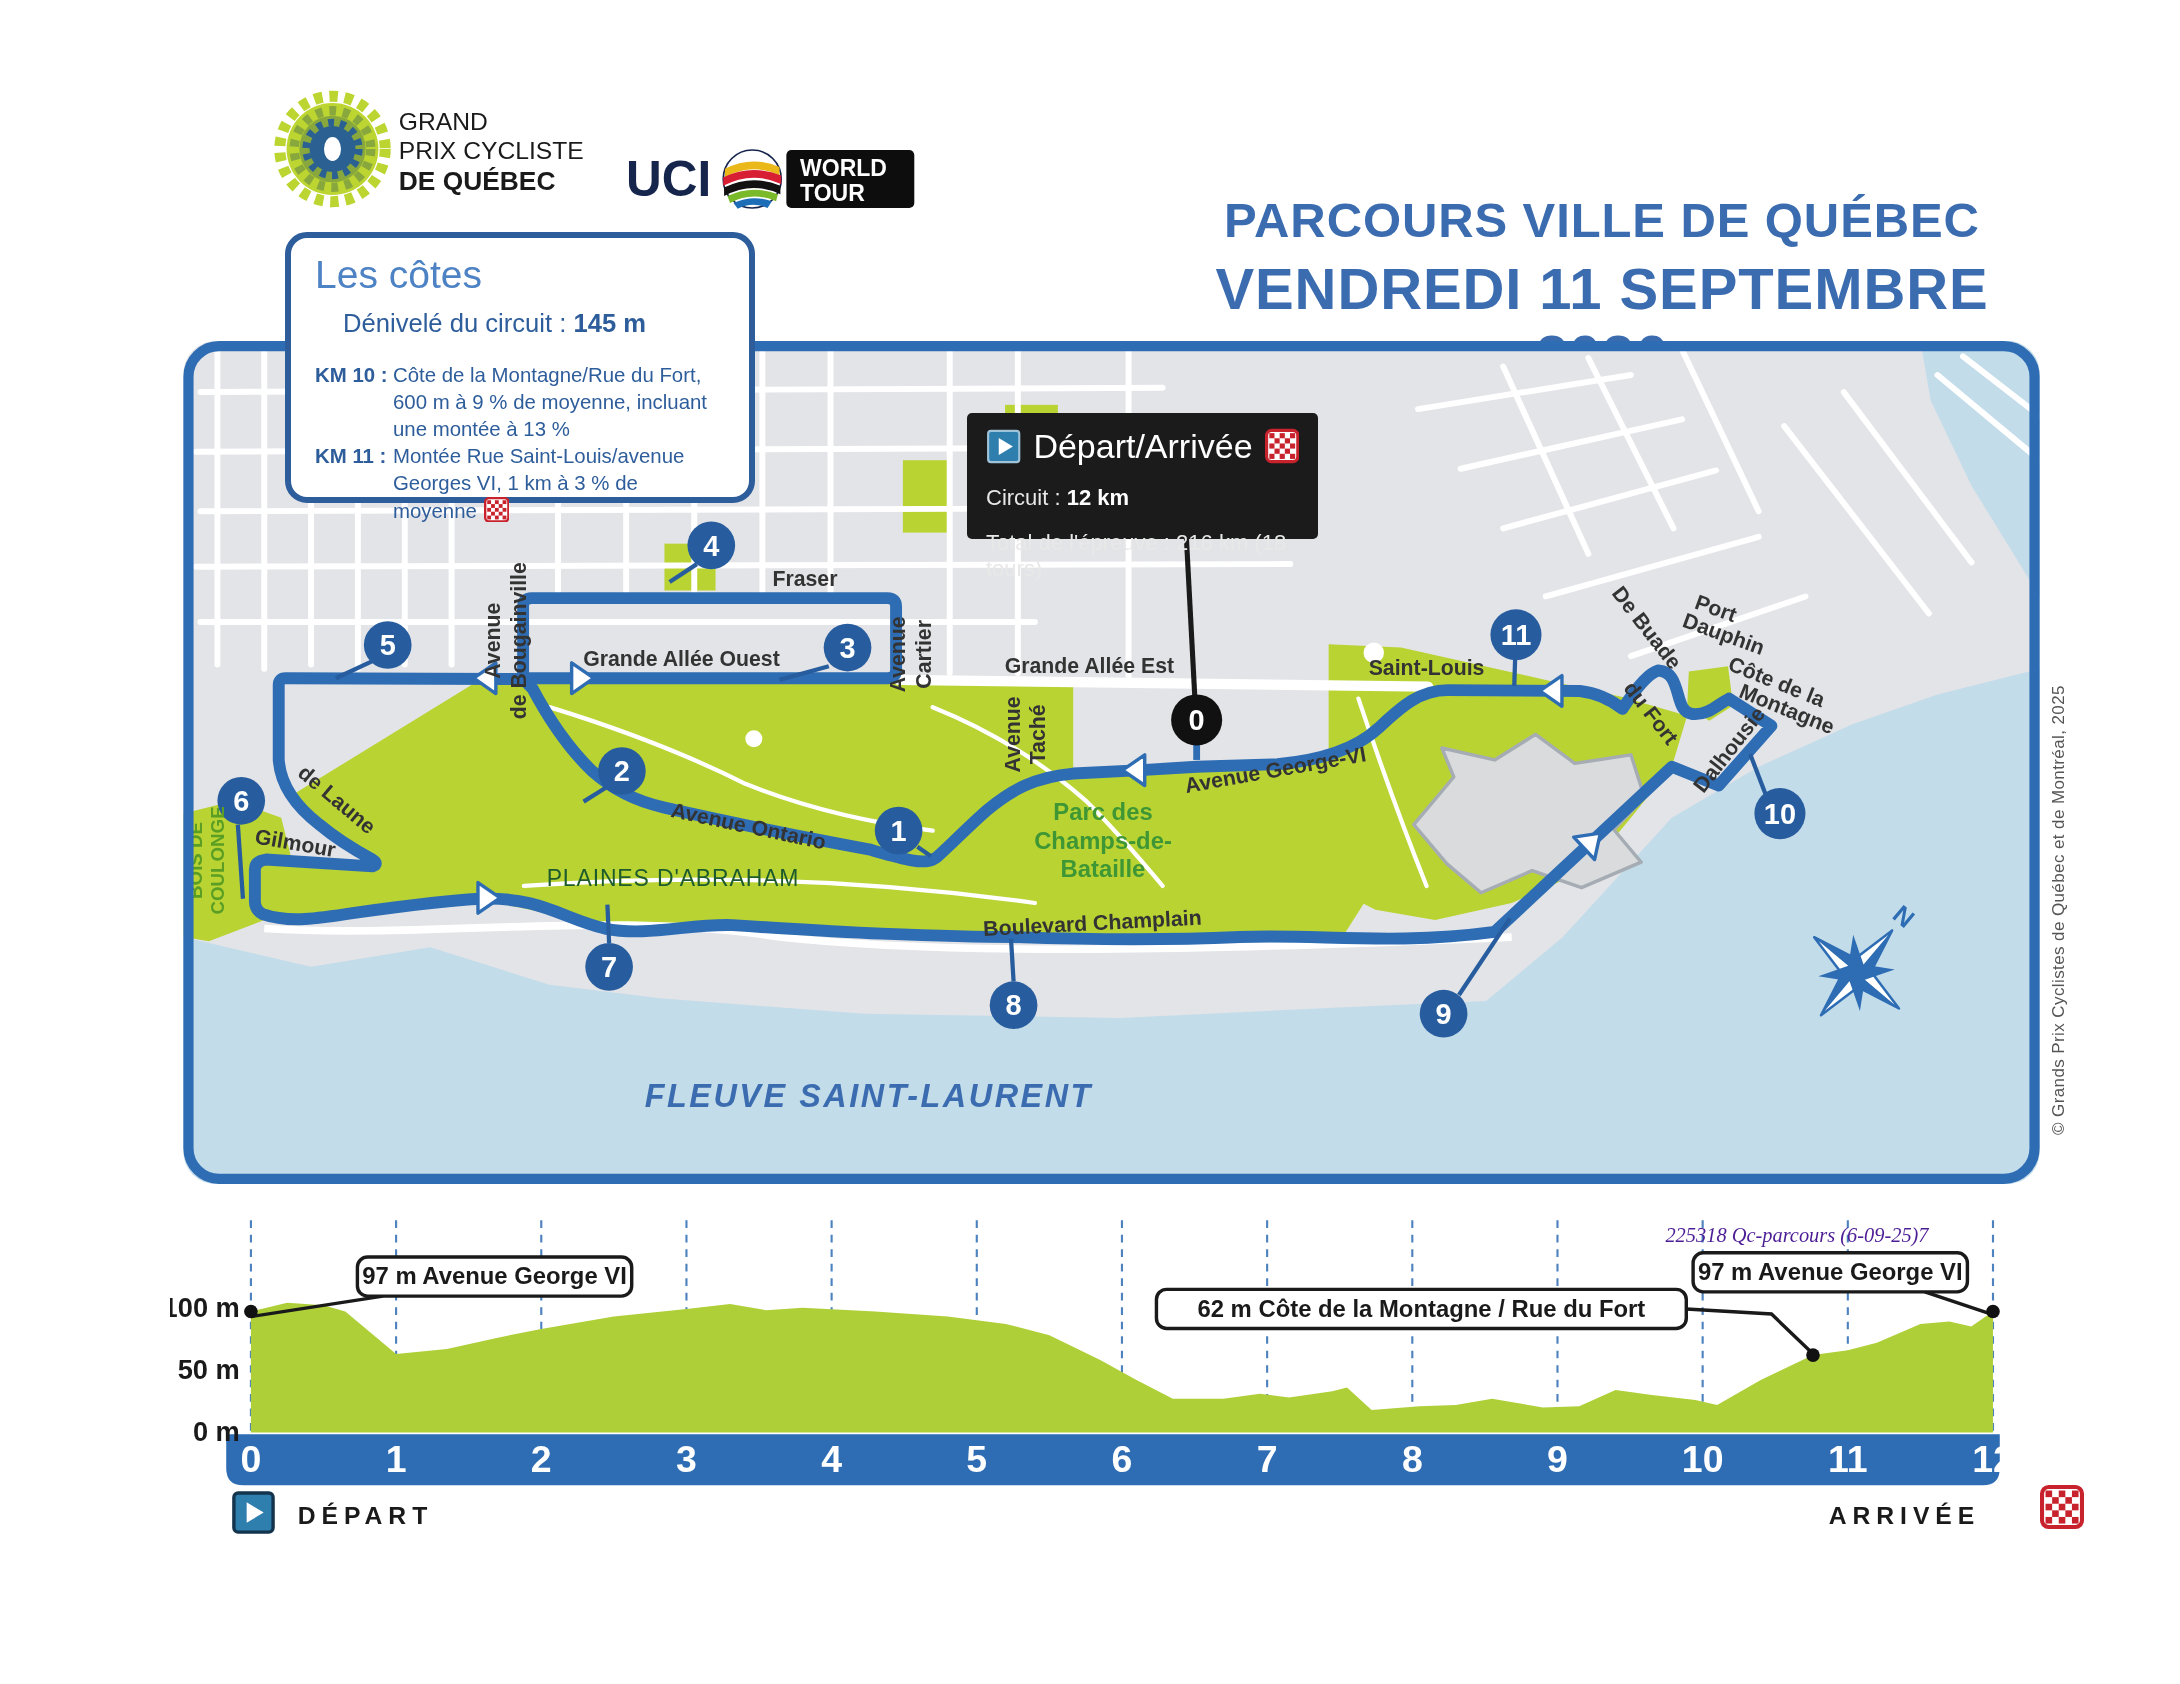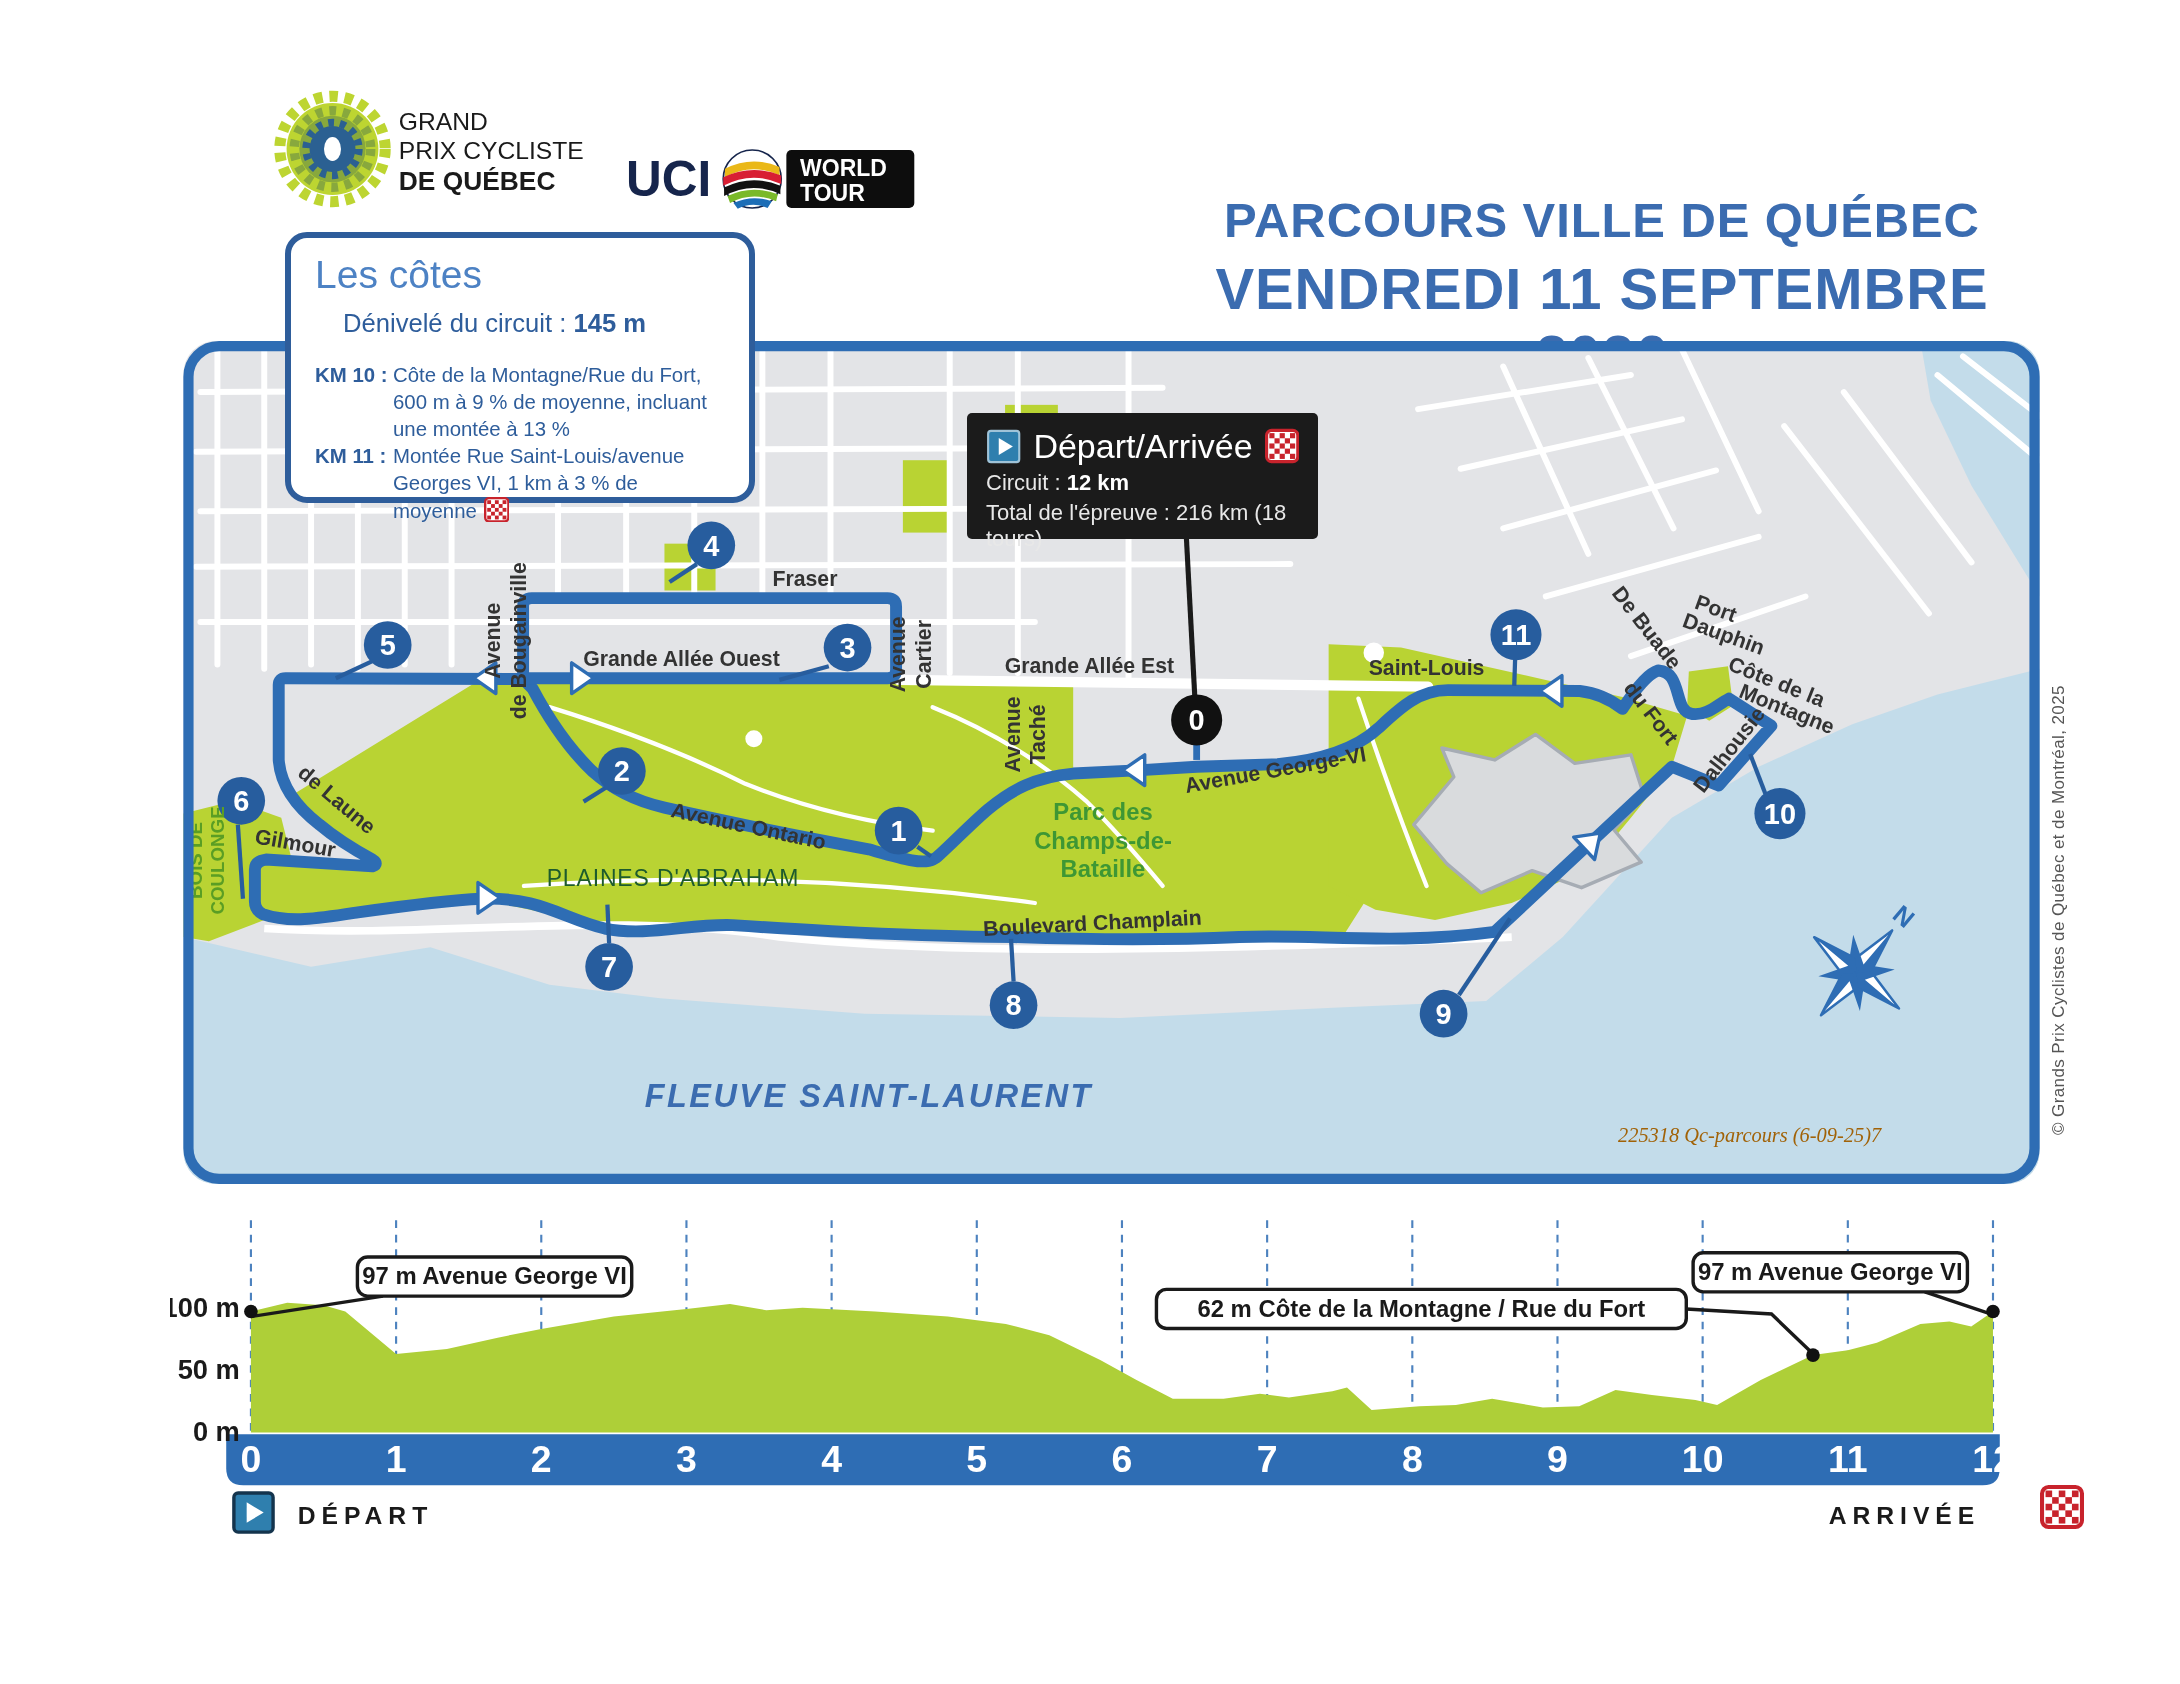--- a/index.html
+++ b/index.html
@@ -19,25 +19,25 @@
   .cotes-kms{margin-top:22px;font-size:20.4px;line-height:27px;}
   .km-row{display:flex;}
   .km-label{font-weight:bold;white-space:nowrap;width:78px;flex:0 0 78px;}
   .km-text{flex:1;}
   .bold{font-weight:bold;}
   .mini-flag{display:inline-block;vertical-align:-5.1px;margin-left:6.8px;}
   
   .start-box{left:967px;top:413px;width:351px;height:126px;background:#1b1b1b;
              border-radius:5px;color:#fff;padding:13.6px 19px;box-sizing:border-box;z-index:6;}
   .sb-head{display:flex;align-items:center;gap:12px;font-size:34px;font-weight:500;}
-  .sb-line{font-size:22px;margin-top:4px;color:#e8e8e8;}
+  .sb-line{font-size:22px;margin-top:19px;color:#e8e8e8;}
   .sb-line:first-of-type{margin-top:12px;}
   
-  .plan-ref{left:1618px;top:1124px;width:358px;text-align:left;
-            font-family:"Liberation Serif",serif;font-style:italic;font-size:20.4px;color:#a16207;}
+  .plan-ref{left:1618px;top:1224px;width:358px;text-align:center;
+            font-family:"Liberation Serif",serif;font-style:italic;font-size:20.4px;color:#4c1d95;}
   .copyright{left:2049px;top:1135px;width:494px;transform:rotate(-90deg);
              transform-origin:0 0;font-size:17px;color:#555;letter-spacing:0.4px;}
   svg text{font-family:"Liberation Sans",sans-serif;}
   .street{font-size:25px;font-weight:600;fill:#333;}
   .green-lbl{font-size:28px;font-weight:bold;fill:#3e9734;}
   .marker-num{font-size:34px;font-weight:bold;fill:#fff;text-anchor:middle;}
 </style>
 </head>
 <body>
 

